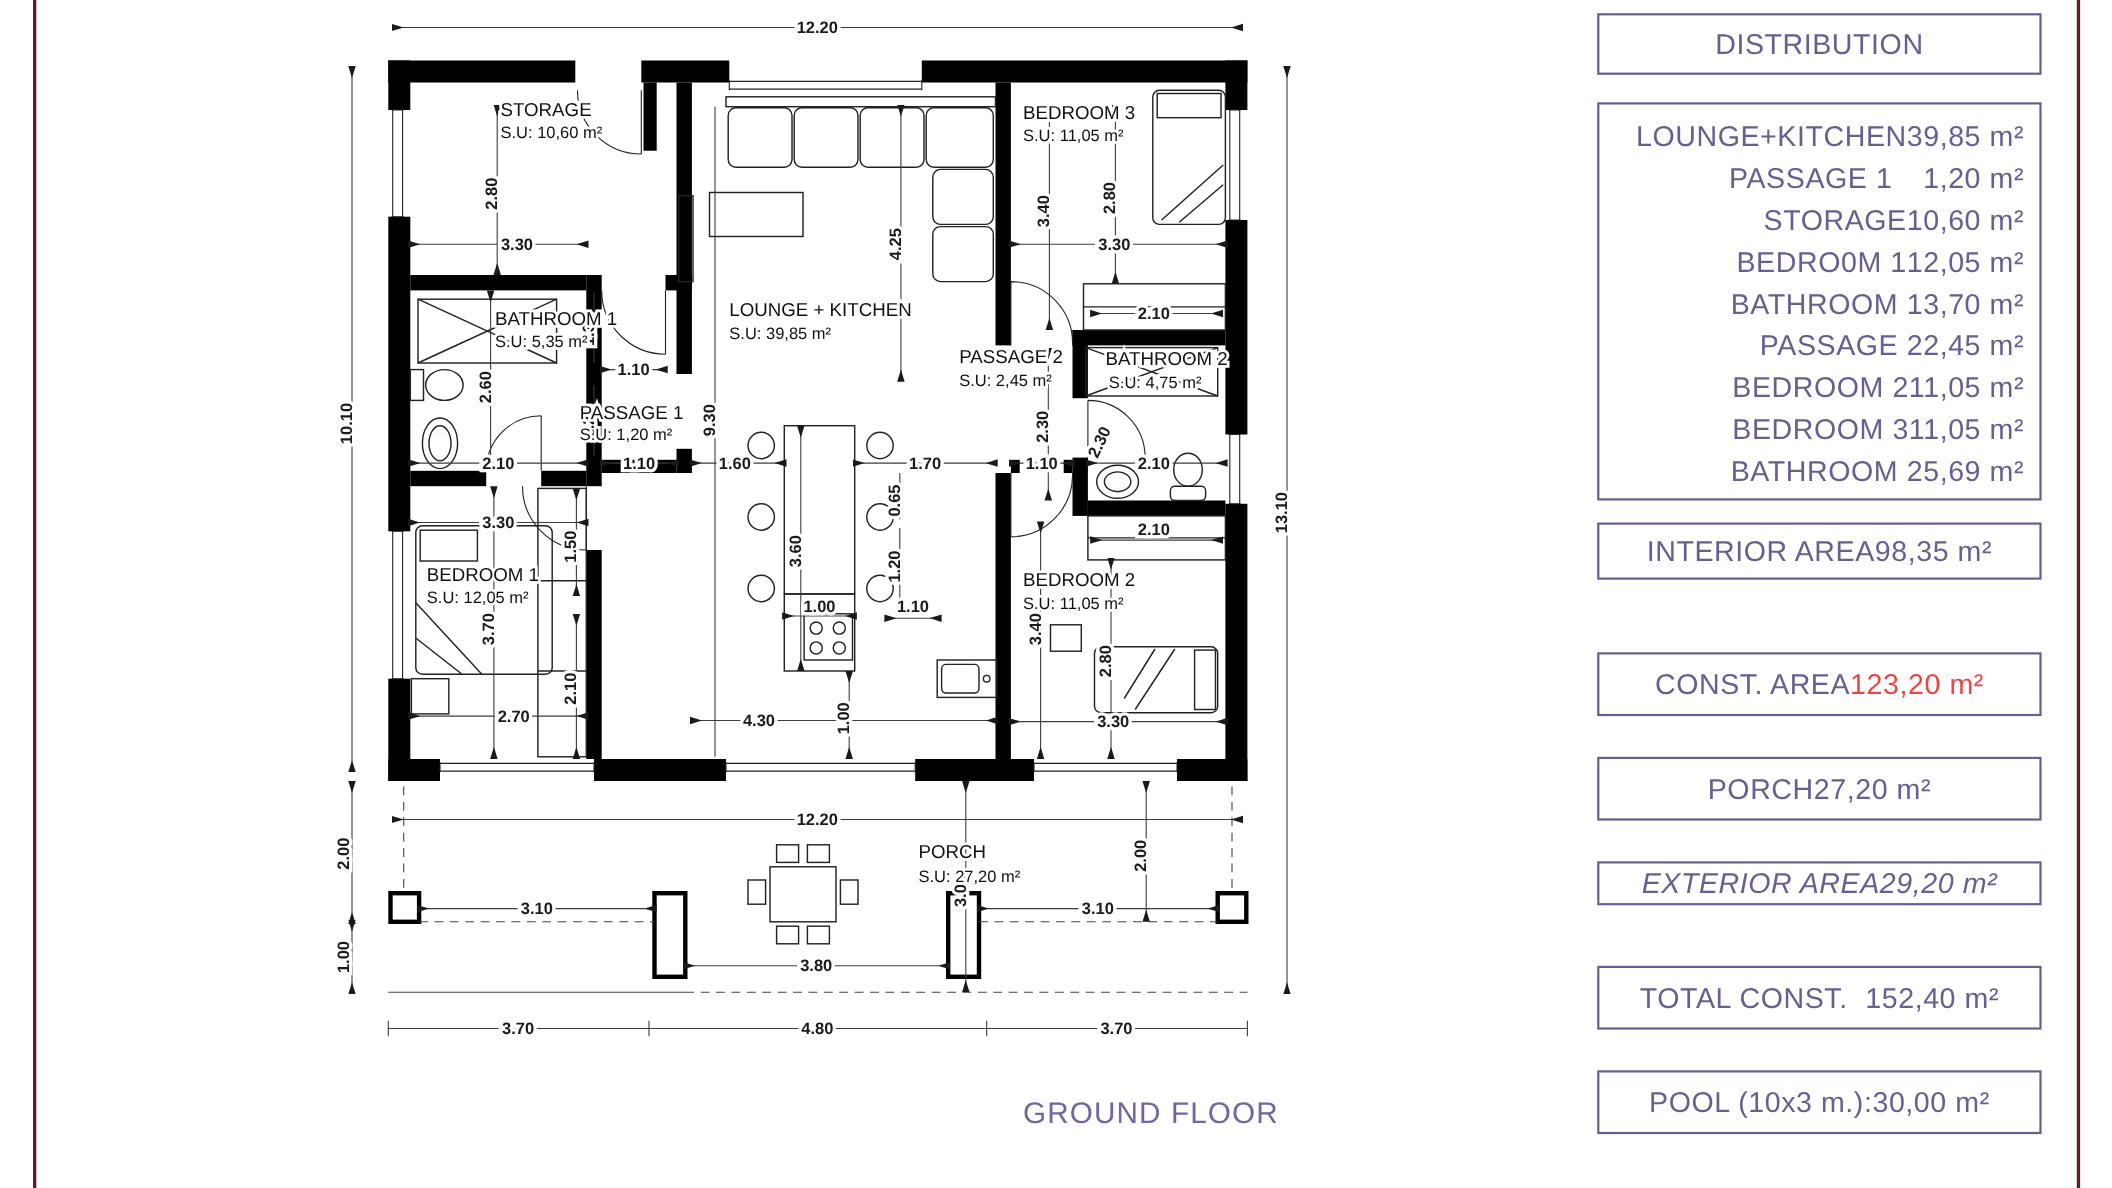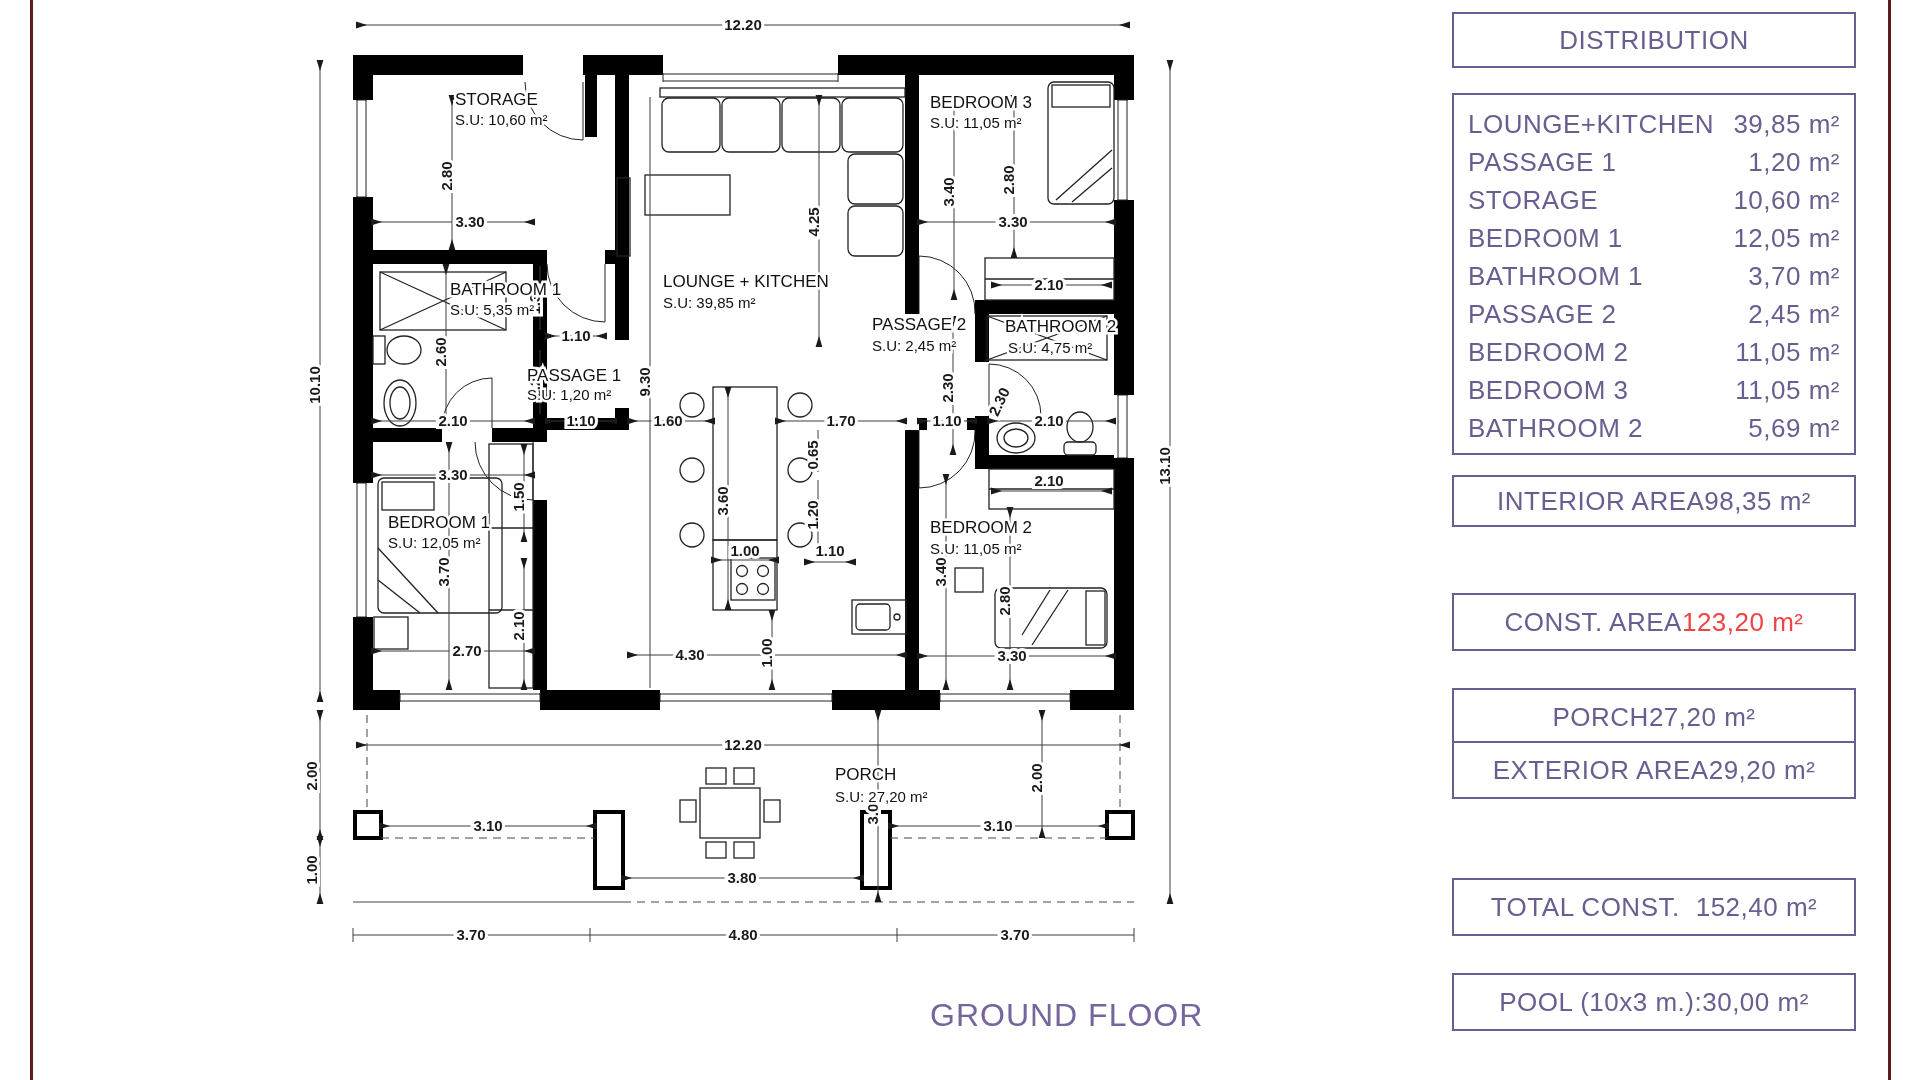--- a/index.html
+++ b/index.html
@@ -6,22 +6,22 @@
     font-family:"Liberation Sans",sans-serif;}
   .stage{position:relative;width:1920px;height:1080px;background:#fff;}
   .vline{position:absolute;top:0;width:3px;height:1080px;}
   
   .dbox{position:absolute;left:1452px;width:404px;border:2px solid;background:#fff;box-sizing:border-box;}
   .dbox::before{content:"";position:absolute;left:11px;top:11px;width:100%;height:100%;
     border:2px solid;border-color:inherit;z-index:-1;box-sizing:border-box;}
   .dbox .bar{display:flex;justify-content:center;align-items:center;height:100%;padding:0 14px;}
   .ptxt{font-size:26px;letter-spacing:0.5px;white-space:nowrap;}
   .rows{padding:10px 14px 6px 14px;}
-  .row{display:flex;justify-content:space-between;height:38px;align-items:center;}
-  .gf{position:absolute;font-size:32px;letter-spacing:1px;}
+  .row{display:flex;justify-content:flex-end;height:38px;align-items:center;}
+  .gf{position:absolute;font-size:27px;letter-spacing:1px;}
   svg text{font-family:"Liberation Sans",sans-serif;}
   .dimt{font-size:15px;fill:#1a1a1a;paint-order:stroke;stroke:#ffffff;stroke-width:6px;font-weight:bold;}
   .rname{font-size:17px;fill:#111;paint-order:stroke;stroke:#fff;stroke-width:5px;}
   .rarea{font-size:15px;fill:#111;paint-order:stroke;stroke:#fff;stroke-width:5px;}
   .dim{stroke:#3c3c3c;stroke-width:1;}
   .wall{fill:#000;}
   .furn{fill:none;stroke:#222;stroke-width:1.3px;}
   .thin{stroke:#222;stroke-width:1px;fill:none;}
   .dash{stroke:#444;stroke-width:1px;stroke-dasharray:8 6;fill:none;}
 </style>
@@ -392,21 +392,21 @@
         <span class="ptxt" style="color:#6a5d8f;">CONST. AREA</span>
         <span class="ptxt" style="color:#ef4444;">123,20 m²</span>
       </div>
     </div>
     <div class="dbox" style="top:688px;height:58px;border-color:#6a5d8f;">
       <div class="bar">
         <span class="ptxt" style="color:#6a5d8f;">PORCH</span>
         <span class="ptxt" style="color:#6a5d8f;">27,20 m²</span>
       </div>
     </div>
-    <div class="dbox" style="top:741px;height:58px;border-color:#6a5d8f;">
+    <div class="dbox" style="top:783px;height:40px;border-color:#6a5d8f;font-style:italic;">
       <div class="bar">
         <span class="ptxt" style="color:#6a5d8f;">EXTERIOR AREA</span>
         <span class="ptxt" style="color:#6a5d8f;">29,20 m²</span>
       </div>
     </div>
     <div class="dbox" style="top:878px;height:58px;border-color:#6a5d8f;">
       <div class="bar">
         <span class="ptxt" style="color:#6a5d8f;">TOTAL CONST.</span>
         <span class="ptxt" style="color:#6a5d8f;margin-left:16px;">152,40 m²</span>
       </div>

